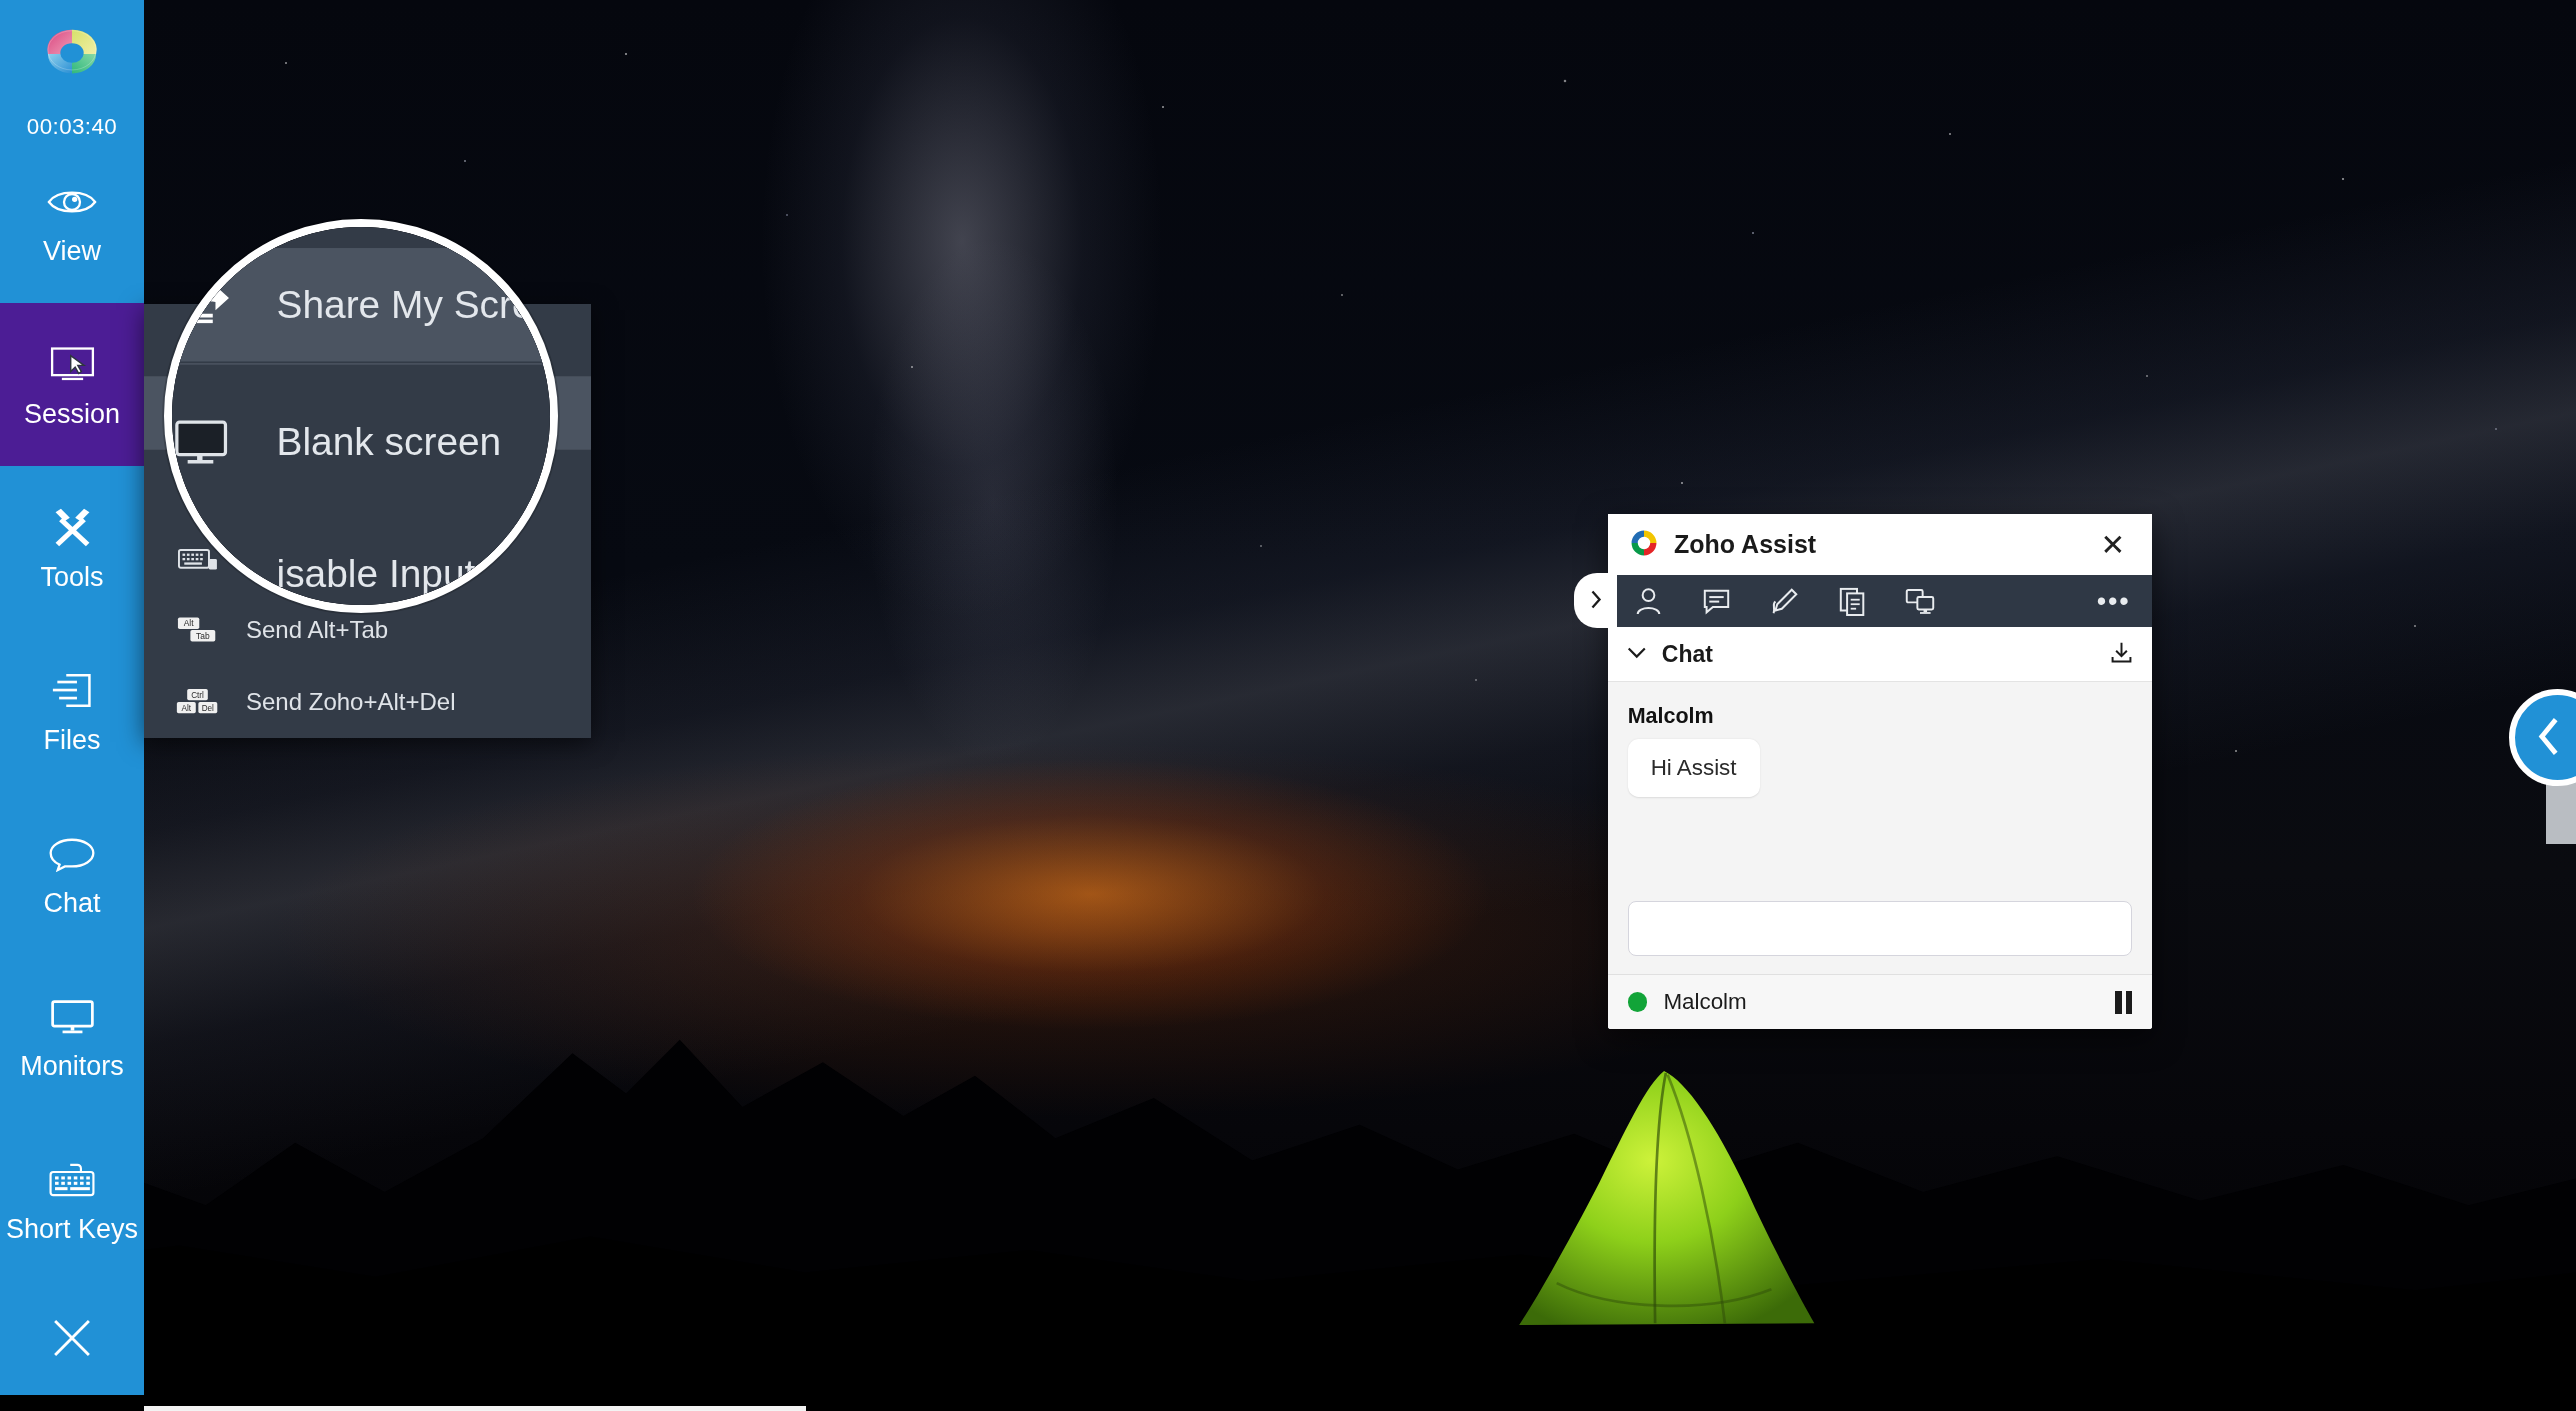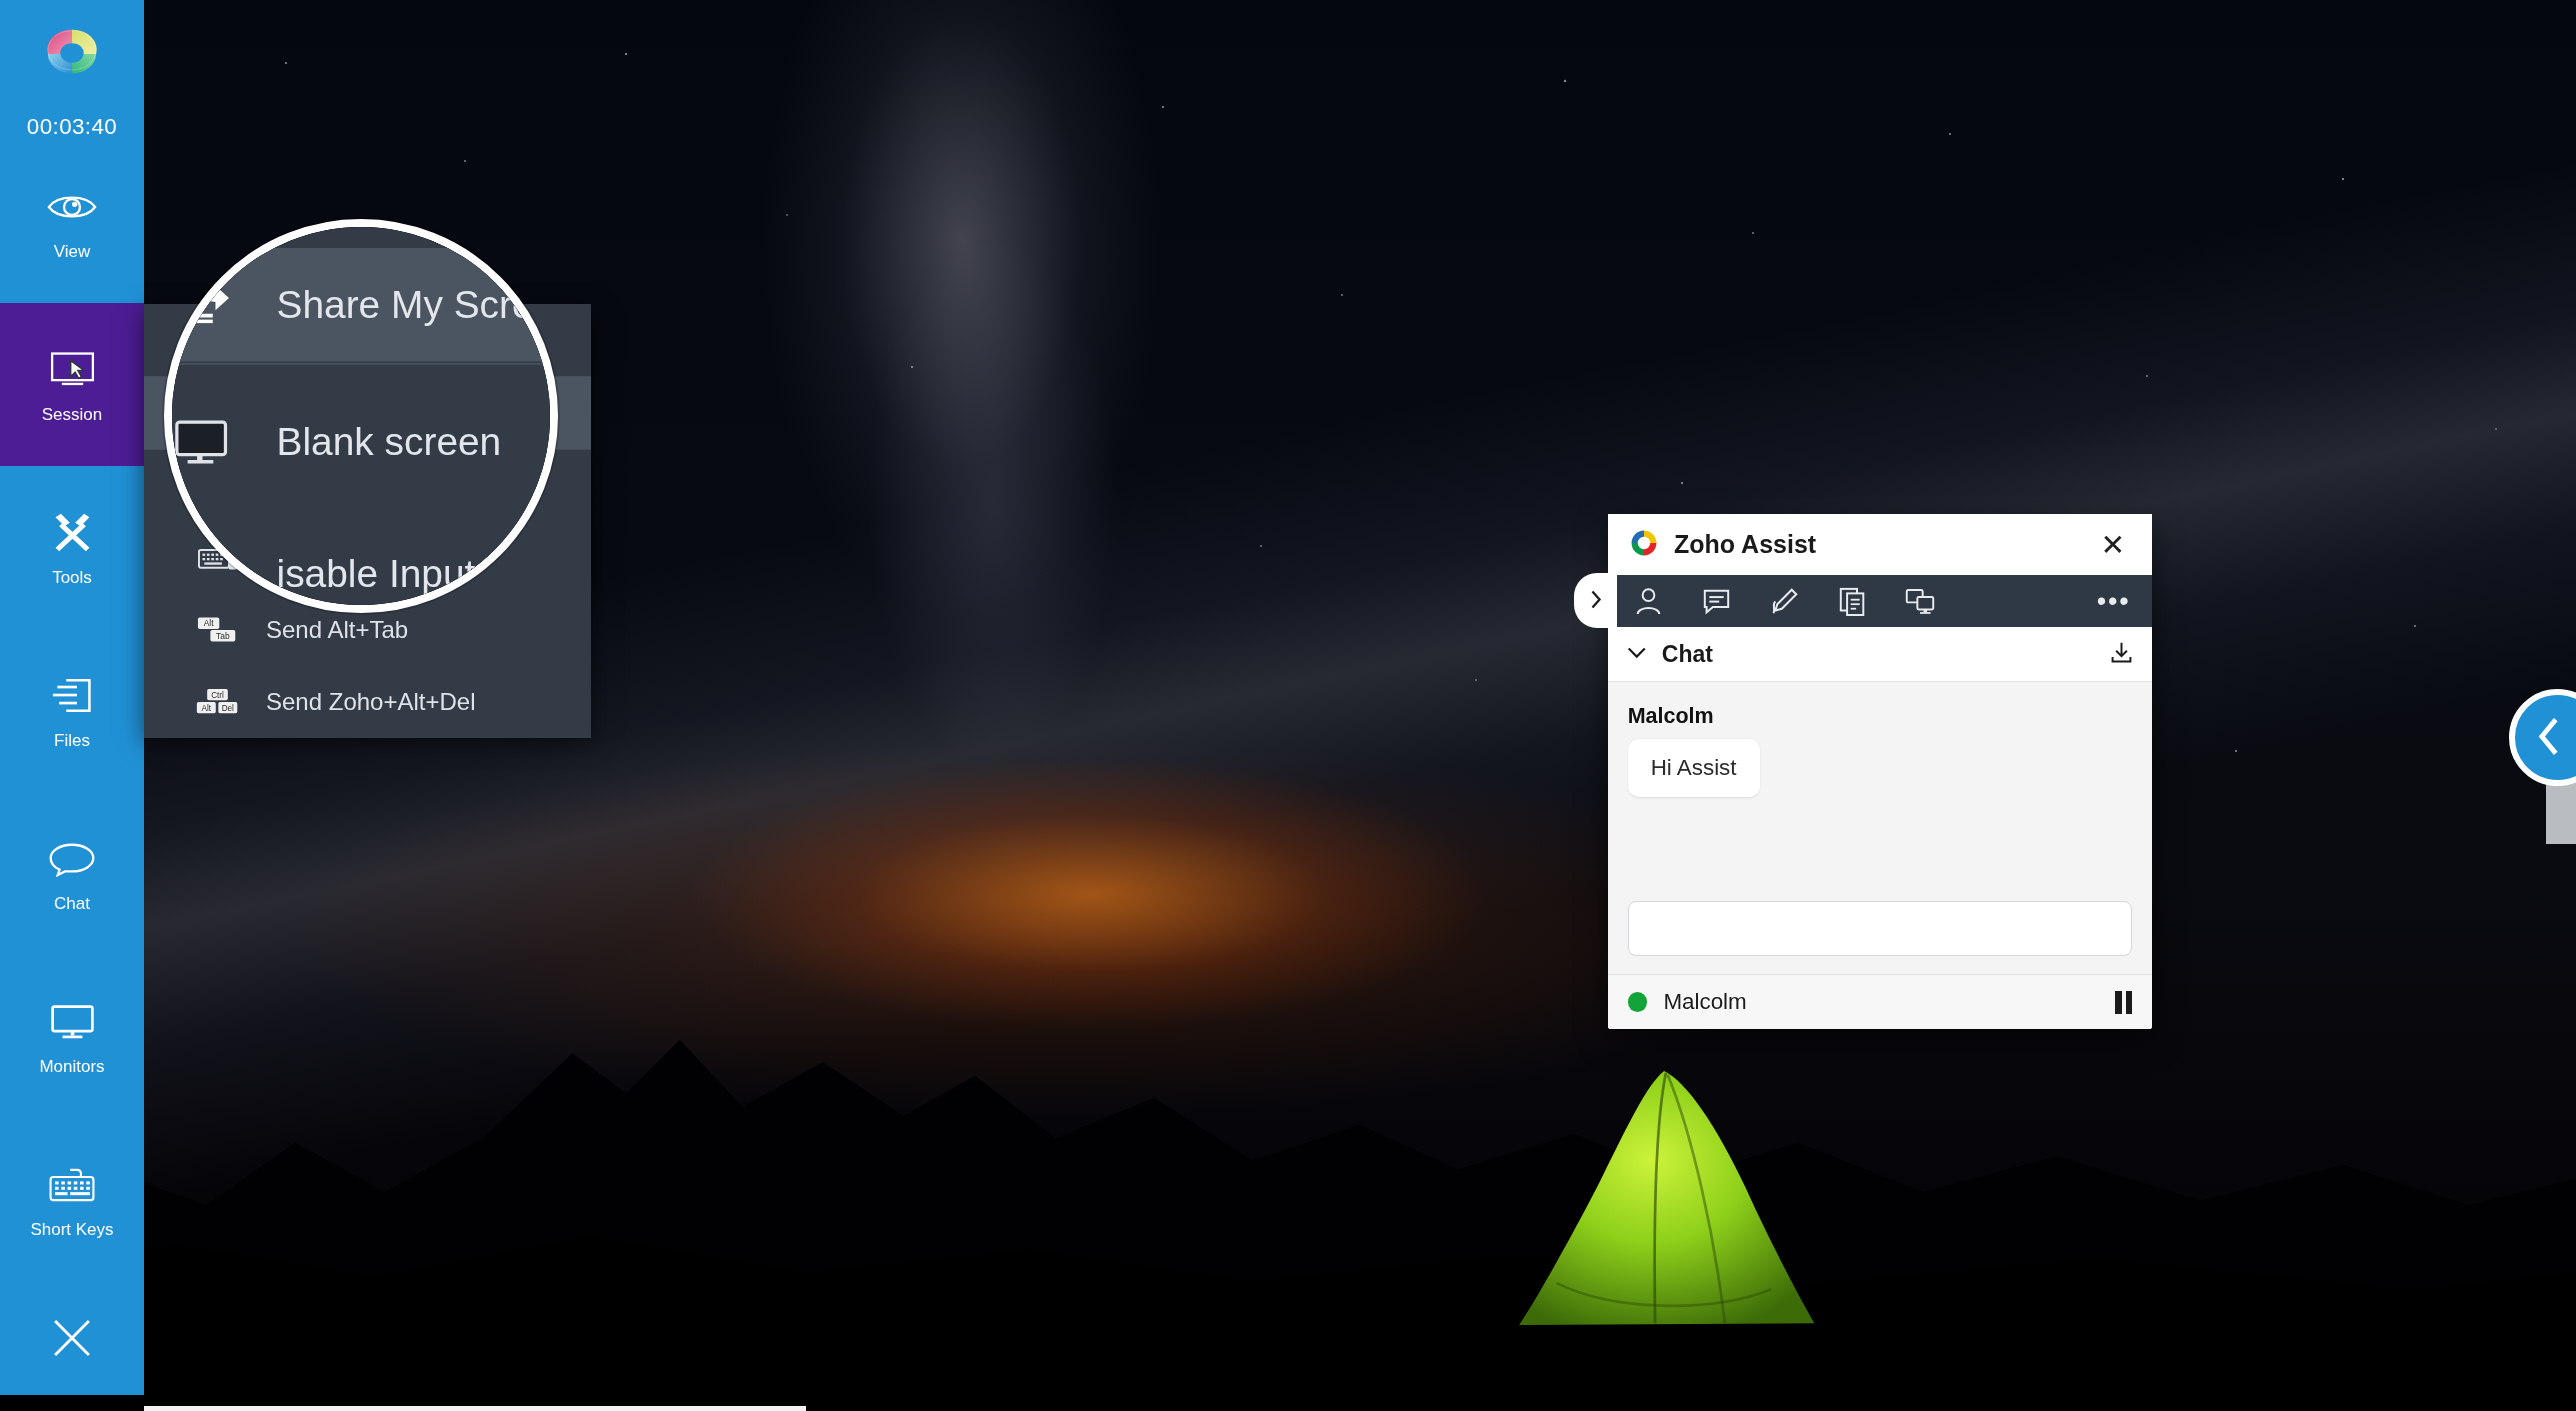--- a/index.html
+++ b/index.html
@@ -60,31 +60,31 @@
     background:#2191d6; z-index:40;
   }
   .logo-wrap{ width:144px; height:98px; display:flex; align-items:center; justify-content:center; padding-top:7.2px;}
   .timer{ width:144px; text-align:center; color:#fff; font-size:22.4px; letter-spacing:0.4px; margin-top:16px;}
   .side-item{
     width:144px; height:163px; display:flex; flex-direction:column;
     align-items:center; justify-content:center; gap:12.5px; cursor:pointer;
   }
   .side-item.active{ background:#4c1d95; }
   .side-item .ico{ width:52px; height:47px; display:flex; align-items:center; justify-content:center;}
-  .side-item .lbl{ color:#fff; font-size:17px; line-height:1; }
+  .side-item .lbl{ color:#fff; font-size:27px; line-height:1; }
   .side-close{ width:144px; height:116px; display:flex; align-items:center; justify-content:center; cursor:pointer;}
 
   
   .ctxmenu{
     position:absolute; left:144px; top:304px; width:447px;
     background:#333b47; z-index:45; padding:0;
     box-shadow:0 5.4px 23px rgba(0,0,0,.55);
   }
   .ctx-item{
-    height:72px; display:flex; align-items:center; gap:27px; padding-left:52px;
+    height:72px; display:flex; align-items:center; gap:27px; padding-left:32px;
     color:#dfe3e8; font-size:24px; cursor:pointer;
   }
   .ctx-item.hl{ background:#4b5461; }
   .ctx-item.disabled{ color:#5e6772; cursor:default; }
   .ctx-ico{ width:43px; height:39px; display:flex; align-items:center; justify-content:center; flex:0 0 43px;}
   .ctx-sep{ height:0.9px; background:#454d59; margin:0; }
 
   
   .lens{
     position:absolute; left:164px; top:219px; width:394px; height:394px;

